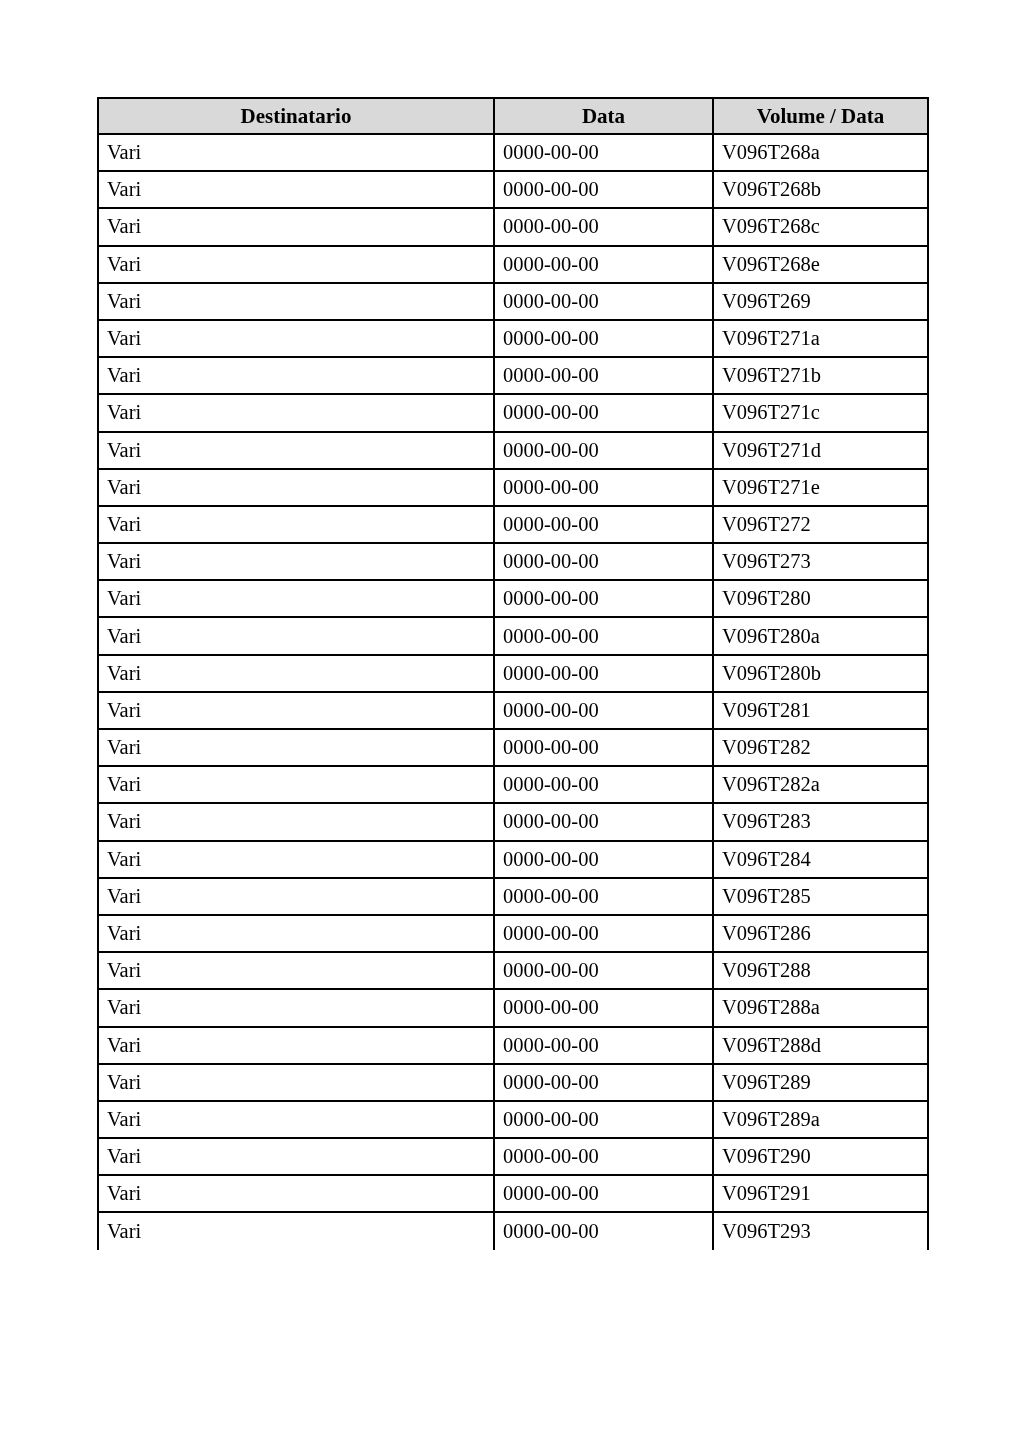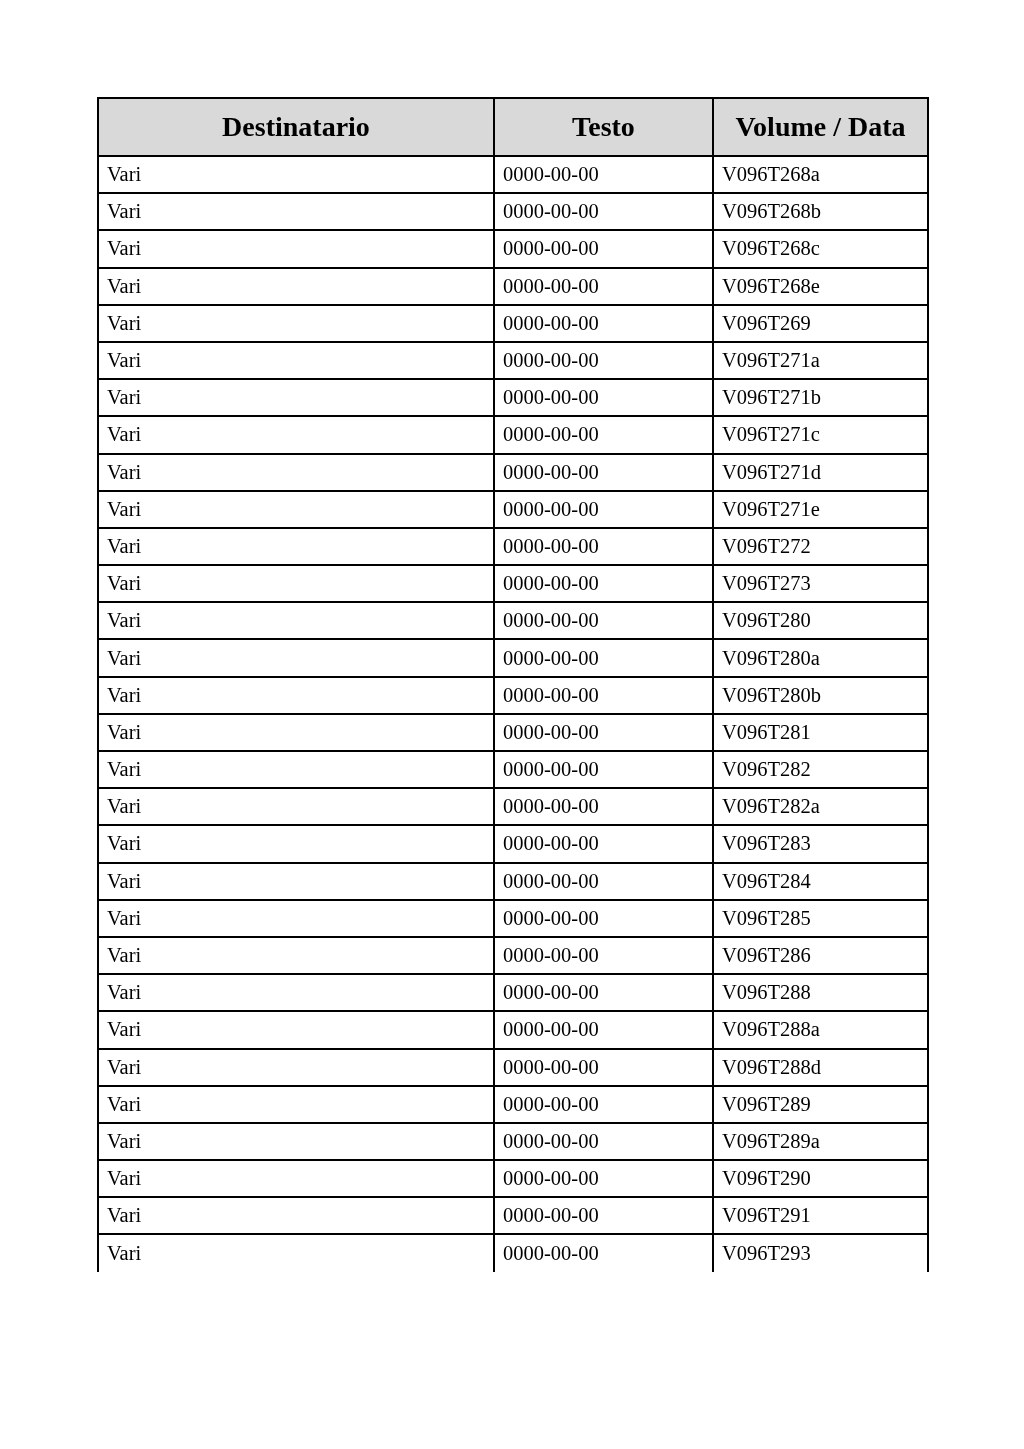--- a/index.html
+++ b/index.html
@@ -31,24 +31,24 @@
     color: var(--text-color);
   }
   col.c1 { width: 396px; }
   col.c2 { width: 219px; }
   col.c3 { width: 215px; }
   .doc-table th {
     height: 36px;
     background: var(--header-bg);
     border: 2px solid var(--border-color);
     font-weight: bold;
-    font-size: 28px;
+    font-size: 21px;
     text-align: center;
     vertical-align: middle;
-    padding: 12px;
+    padding: 4px;
   }
   .doc-table td {
     height: 37.2px;
     border: 2px solid var(--border-color);
     font-size: 20.5px;
     text-align: left;
     vertical-align: middle;
     padding: 0 0 0 8px;
     white-space: nowrap;
     overflow: hidden;
@@ -62,21 +62,21 @@
 <div class="page">
   <table class="doc-table">
     <colgroup>
       <col class="c1">
       <col class="c2">
       <col class="c3">
     </colgroup>
     <thead>
       <tr>
         <th>Destinatario</th>
-        <th>Testo</th>
+        <th>Data</th>
         <th>Volume / Data</th>
       </tr>
     </thead>
     <tbody id="table-body">
         <tr>
           <td>Vari</td>
           <td>0000-00-00</td>
           <td>V096T268a</td>
         </tr>
         <tr>

